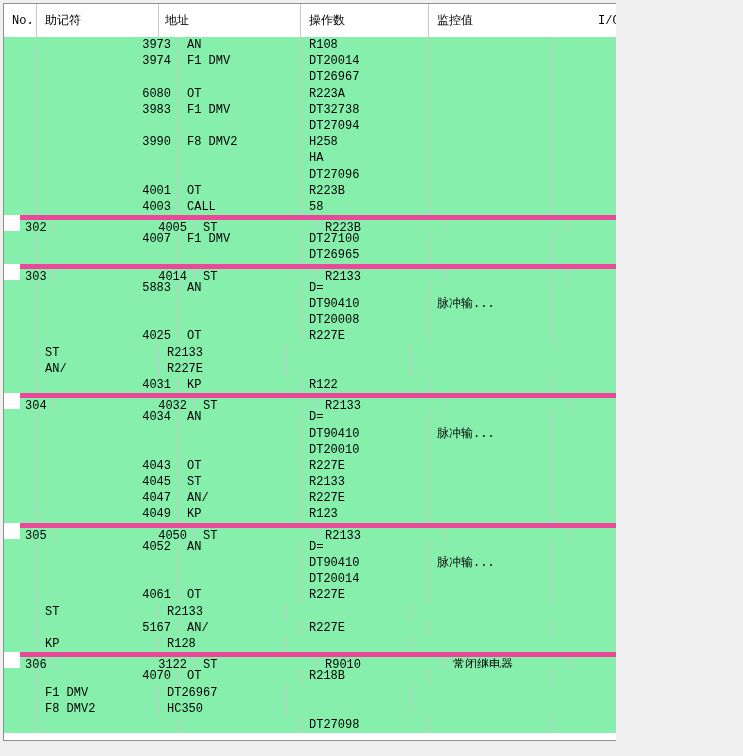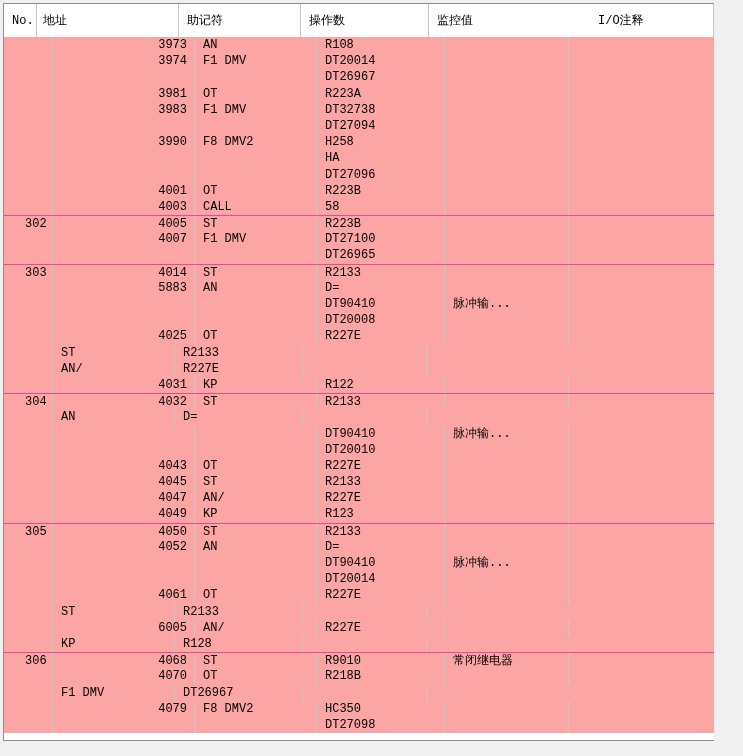--- a/index.html
+++ b/index.html
@@ -2,31 +2,31 @@
 <html><head>
 <meta charset="utf-8">
 <style>
   * { margin:0; padding:0; box-sizing:border-box; }
   html,body { width:743px; height:756px; }
   body {
     background:#f0f0f0;
     font-family:"Liberation Mono","DejaVu Sans Mono",monospace;
     font-size:12px; color:#000;
   }
-  .screen { position:relative; width:714px; height:756px; background:#f0f0f0; overflow:hidden; }
+  .screen { position:relative; width:616px; height:756px; background:#f0f0f0; overflow:hidden; }
   .table-frame {
     position:absolute; left:3px; top:3px; width:738px; height:738px;
     background:#ffffff; border:1px solid #8f8f8f; overflow:hidden;
   }
   .content { position:absolute; left:0; top:0; right:26px; bottom:0; background:#fff; }
   .header-row { display:flex; height:33px; background:#fff; }
   .header-row .cell { display:flex; align-items:center; overflow:hidden; white-space:nowrap; }
   .rows-host { position:absolute; left:0; top:33px; right:0; bottom:0; overflow:hidden; }
-  .row { display:flex; height:16.2px; line-height:16.2px; background:#fca5a5;padding-left:16px; }
-  .row.group-start { border-top:1px solid #ec4899; }
+  .row { display:flex; height:16.2px; line-height:16.2px; background:#86efac; }
+  .row.group-start { border-top:5px solid #ec4899;margin-left:16px; }
   .cell {
     border-right:1px solid #c8c8c8; overflow:hidden; white-space:nowrap;
     line-height:inherit;
   }
   .c-no   { width:33px;  padding-left:5px; }
   .c-addr { width:142px; text-align:right; padding-right:7px; }
   .c-mnem { width:122px; padding-left:8px; }
   .c-oper { width:128px; padding-left:8px; }
   .c-comm { width:124px; padding-left:8px; }
   .c-mon  { flex:1; padding-left:8px; border-right:none; }
@@ -51,22 +51,22 @@
 </style>
 </head>
 <body>
 
 <div class="screen">
   <div class="table-frame">
 
     <div class="content">
       <div class="header-row">
         <div class="cell c-no">No.</div>
+        <div class="cell c-mnem">助记符</div>
         <div class="cell c-addr">地址</div>
-        <div class="cell c-mnem">助记符</div>
         <div class="cell c-oper">操作数</div>
         <div class="cell c-mon">监控值</div>
         <div class="cell c-comm">I/O注释</div>
       </div>
       <div class="rows-host" id="rowsHost">
           <div class="row">
             <div class="cell c-no"></div>
             <div class="cell c-addr">3973</div>
             <div class="cell c-mnem">AN</div>
             <div class="cell c-oper">R108</div>
@@ -84,21 +84,21 @@
           <div class="row">
             <div class="cell c-no"></div>
             <div class="cell c-addr"></div>
             <div class="cell c-mnem"></div>
             <div class="cell c-oper">DT26967</div>
             <div class="cell c-comm"></div>
             <div class="cell c-mon"></div>
           </div>
           <div class="row">
             <div class="cell c-no"></div>
-            <div class="cell c-addr">3981</div>
+            <div class="cell c-addr">6080</div>
             <div class="cell c-mnem">OT</div>
             <div class="cell c-oper">R223A</div>
             <div class="cell c-comm"></div>
             <div class="cell c-mon"></div>
           </div>
           <div class="row">
             <div class="cell c-no"></div>
             <div class="cell c-addr">3983</div>
             <div class="cell c-mnem">F1 DMV</div>
             <div class="cell c-oper">DT32738</div>
@@ -242,20 +242,21 @@
           <div class="row group-start">
             <div class="cell c-no">304</div>
             <div class="cell c-addr">4032</div>
             <div class="cell c-mnem">ST</div>
             <div class="cell c-oper">R2133</div>
             <div class="cell c-comm"></div>
             <div class="cell c-mon"></div>
           </div>
           <div class="row">
             <div class="cell c-no"></div>
+            <div class="cell c-addr">4034</div>
             <div class="cell c-mnem">AN</div>
             <div class="cell c-oper">D=</div>
             <div class="cell c-comm"></div>
             <div class="cell c-mon"></div>
           </div>
           <div class="row">
             <div class="cell c-no"></div>
             <div class="cell c-addr"></div>
             <div class="cell c-mnem"></div>
             <div class="cell c-oper">DT90410</div>
@@ -344,36 +345,36 @@
           </div>
           <div class="row">
             <div class="cell c-no"></div>
             <div class="cell c-mnem">ST</div>
             <div class="cell c-oper">R2133</div>
             <div class="cell c-comm"></div>
             <div class="cell c-mon"></div>
           </div>
           <div class="row">
             <div class="cell c-no"></div>
-            <div class="cell c-addr">6005</div>
+            <div class="cell c-addr">5167</div>
             <div class="cell c-mnem">AN/</div>
             <div class="cell c-oper">R227E</div>
             <div class="cell c-comm"></div>
             <div class="cell c-mon"></div>
           </div>
           <div class="row">
             <div class="cell c-no"></div>
             <div class="cell c-mnem">KP</div>
             <div class="cell c-oper">R128</div>
             <div class="cell c-comm"></div>
             <div class="cell c-mon"></div>
           </div>
           <div class="row group-start">
             <div class="cell c-no">306</div>
-            <div class="cell c-addr">4068</div>
+            <div class="cell c-addr">3122</div>
             <div class="cell c-mnem">ST</div>
             <div class="cell c-oper">R9010</div>
             <div class="cell c-comm">常闭继电器</div>
             <div class="cell c-mon"></div>
           </div>
           <div class="row">
             <div class="cell c-no"></div>
             <div class="cell c-addr">4070</div>
             <div class="cell c-mnem">OT</div>
             <div class="cell c-oper">R218B</div>
@@ -382,21 +383,20 @@
           </div>
           <div class="row">
             <div class="cell c-no"></div>
             <div class="cell c-mnem">F1 DMV</div>
             <div class="cell c-oper">DT26967</div>
             <div class="cell c-comm"></div>
             <div class="cell c-mon"></div>
           </div>
           <div class="row">
             <div class="cell c-no"></div>
-            <div class="cell c-addr">4079</div>
             <div class="cell c-mnem">F8 DMV2</div>
             <div class="cell c-oper">HC350</div>
             <div class="cell c-comm"></div>
             <div class="cell c-mon"></div>
           </div>
           <div class="row">
             <div class="cell c-no"></div>
             <div class="cell c-addr"></div>
             <div class="cell c-mnem"></div>
             <div class="cell c-oper">DT27098</div>

